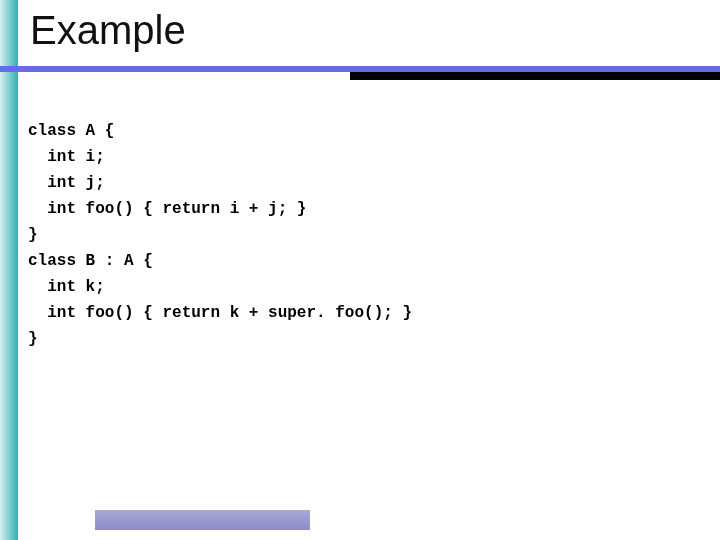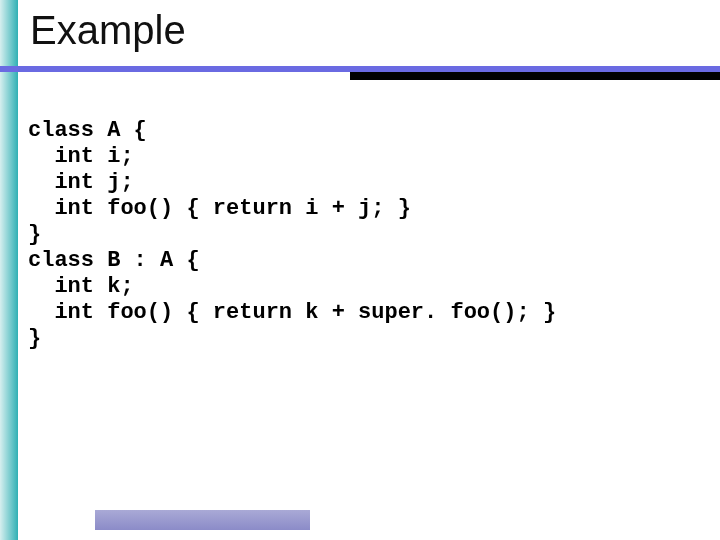--- a/index.html
+++ b/index.html
@@ -54,21 +54,21 @@
     top: 6px;
     width: 370px;
     height: 8px;
     background: #000000;
   }
   .code-block {
     position: absolute;
     left: 28px;
     top: 92px;
     font-family: "Courier New", Courier, monospace;
-    font-size: 22px;
+    font-size: 16px;
     line-height: 26px;
     font-weight: bold;
     color: #000;
     white-space: pre;
   }
   .footer-bar {
     position: absolute;
     left: 95px;
     bottom: 10px;
     width: 215px;

